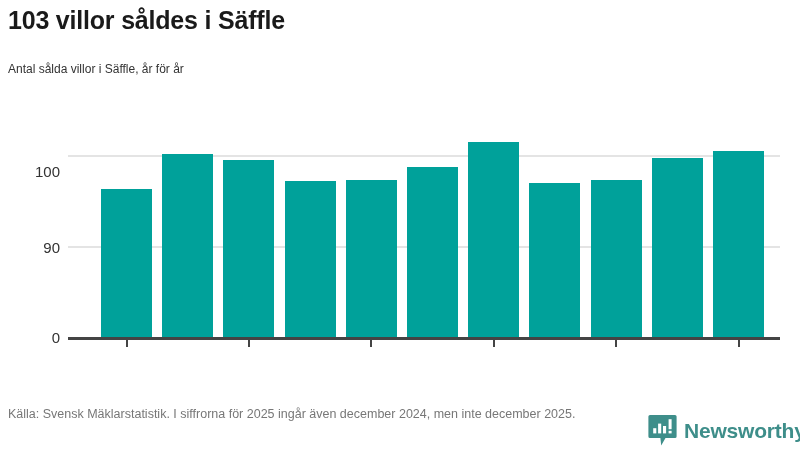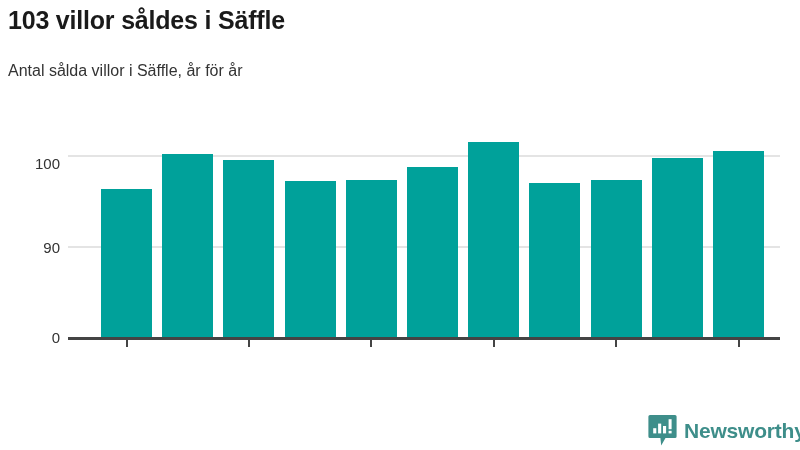--- a/index.html
+++ b/index.html
@@ -13,21 +13,21 @@
   .page{position:relative;width:800px;height:364px;box-sizing:border-box;padding-left:11px;}
 
   
   .title{
     position:absolute;left:8px;top:6px;
     font-size:25px;font-weight:bold;color:#1a1a1a;
     letter-spacing:-0.2px;white-space:nowrap;
   }
   .subtitle{
     position:absolute;left:8px;top:62px;
-    font-size:16px;font-weight:normal;color:#333333;
+    font-size:12px;font-weight:normal;color:#333333;
     white-space:nowrap;
   }
 
   
   .chart{
     position:absolute;left:0;top:120px;width:800px;height:260px;
   }
   .gridlines{position:absolute;left:68px;top:0;width:712px;height:217px;}
   .gridline{
     position:absolute;left:0;width:100%;height:2px;background:#e4e4e4;
@@ -81,21 +81,21 @@
   <div class="subtitle">Antal sålda villor i Säffle, år för år</div>
 
   <div class="chart">
     <div class="gridlines">
         <div class="gridline" style="top: 125.583px;"></div>
         <div class="gridline" style="top: 35.1667px;"></div>
       </div>
     <div class="ylabels">
         <div class="ylabel" style="top: 217px;">0</div>
         <div class="ylabel" style="top: 126.583px;">90</div>
-        <div class="ylabel" style="top: 43px;">100</div>
+        <div class="ylabel" style="top: 51px;">100</div>
       </div>
     <div class="bars">
         <div class="bar" title="2015: 82" style="left: 0px; width: 51px; height: 148.283px; background: rgb(0, 161, 154);"></div>
         <div class="bar" title="2016: 101" style="left: 61.2px; width: 51px; height: 182.642px; background: rgb(0, 161, 154);"></div>
         <div class="bar" title="2017: 98" style="left: 122.4px; width: 51px; height: 177.217px; background: rgb(0, 161, 154);"></div>
         <div class="bar" title="2018: 86" style="left: 183.6px; width: 51px; height: 155.517px; background: rgb(0, 161, 154);"></div>
         <div class="bar" title="2019: 87" style="left: 244.8px; width: 51px; height: 157.325px; background: rgb(0, 161, 154);"></div>
         <div class="bar" title="2020: 94" style="left: 306px; width: 51px; height: 169.983px; background: rgb(0, 161, 154);"></div>
         <div class="bar" title="2021: 108" style="left: 367.2px; width: 51px; height: 195.3px; background: rgb(0, 161, 154);"></div>
         <div class="bar" title="2022: 85" style="left: 428.4px; width: 51px; height: 153.708px; background: rgb(0, 161, 154);"></div>
@@ -107,20 +107,21 @@
     <div class="ticks">
         <div class="tick" style="left: 24.5px;"></div>
         <div class="tick" style="left: 146.9px;"></div>
         <div class="tick" style="left: 269.3px;"></div>
         <div class="tick" style="left: 391.7px;"></div>
         <div class="tick" style="left: 514.1px;"></div>
         <div class="tick" style="left: 636.5px;"></div>
       </div>
   </div>
 
+  <div class="footer">Källa: Svensk Mäklarstatistik. I siffrorna för 2025 ingår även december 2024, men inte december 2025.</div>
 
   <div class="logo">
     <svg class="logo-mark" viewBox="0 0 29 33">
       <path d="M2 1 H27 A1.6 1.6 0 0 1 28.6 2.6 V22.4 A1.6 1.6 0 0 1 27 24 H17.5 L13.2 31.5 L12.4 24 H2 A1.6 1.6 0 0 1 0.4 22.4 V2.6 A1.6 1.6 0 0 1 2 1 Z" fill="#3e8e8a"></path>
       <rect x="5.2" y="14.2" width="3.1" height="5.2" fill="#ffffff"></rect>
       <rect x="10.1" y="9.6" width="3.1" height="9.8" fill="#ffffff"></rect>
       <rect x="15.0" y="12.0" width="3.1" height="7.4" fill="#ffffff"></rect>
       <rect x="20.6" y="5.2" width="3.0" height="10.0" fill="#ffffff"></rect>
       <rect x="20.6" y="16.8" width="3.0" height="2.6" fill="#ffffff"></rect>
     </svg>

